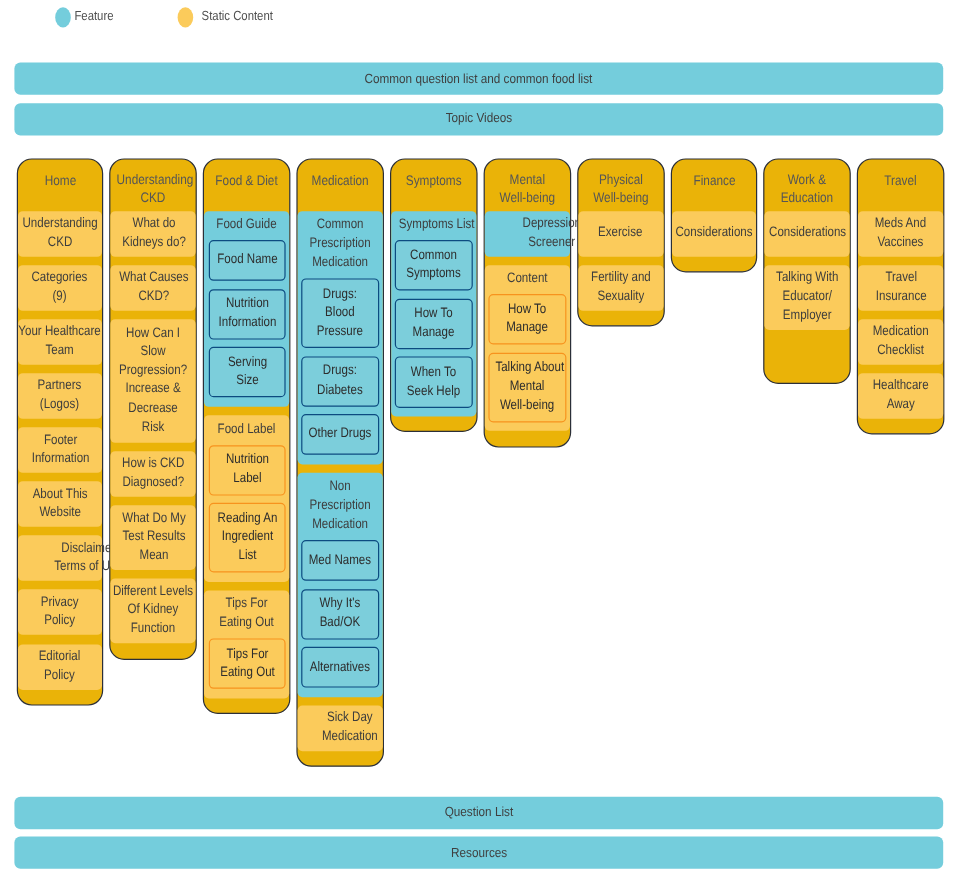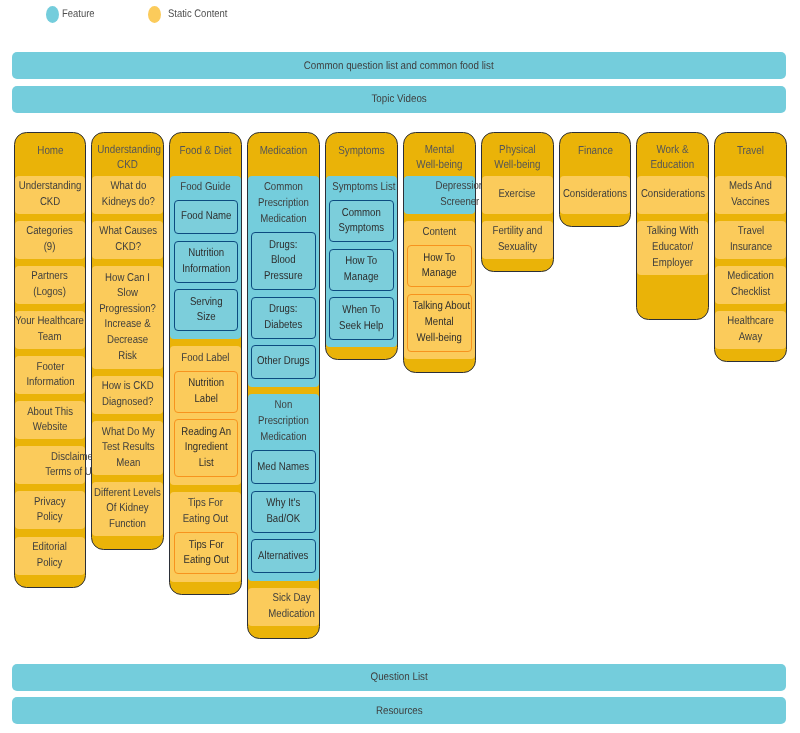--- a/index.html
+++ b/index.html
@@ -91,28 +91,28 @@
             </div>
   </div>
           <div class="item plain static" style="height: 38px;">
     <div class="item-text">
               <span>Categories</span>
               <span>(9)</span>
             </div>
   </div>
           <div class="item plain static" style="height: 38px;">
     <div class="item-text">
+              <span>Your Healthcare</span>
+              <span>Team</span>
+            </div>
+  </div>
+          <div class="item plain static" style="height: 38px;">
+    <div class="item-text">
               <span>Partners</span>
               <span>(Logos)</span>
-            </div>
-  </div>
-          <div class="item plain static" style="height: 38px;">
-    <div class="item-text">
-              <span>Your Healthcare</span>
-              <span>Team</span>
             </div>
   </div>
           <div class="item plain static" style="height: 38px;">
     <div class="item-text">
               <span>Footer</span>
               <span>Information</span>
             </div>
   </div>
           <div class="item plain static" style="height: 38px;">
     <div class="item-text">

